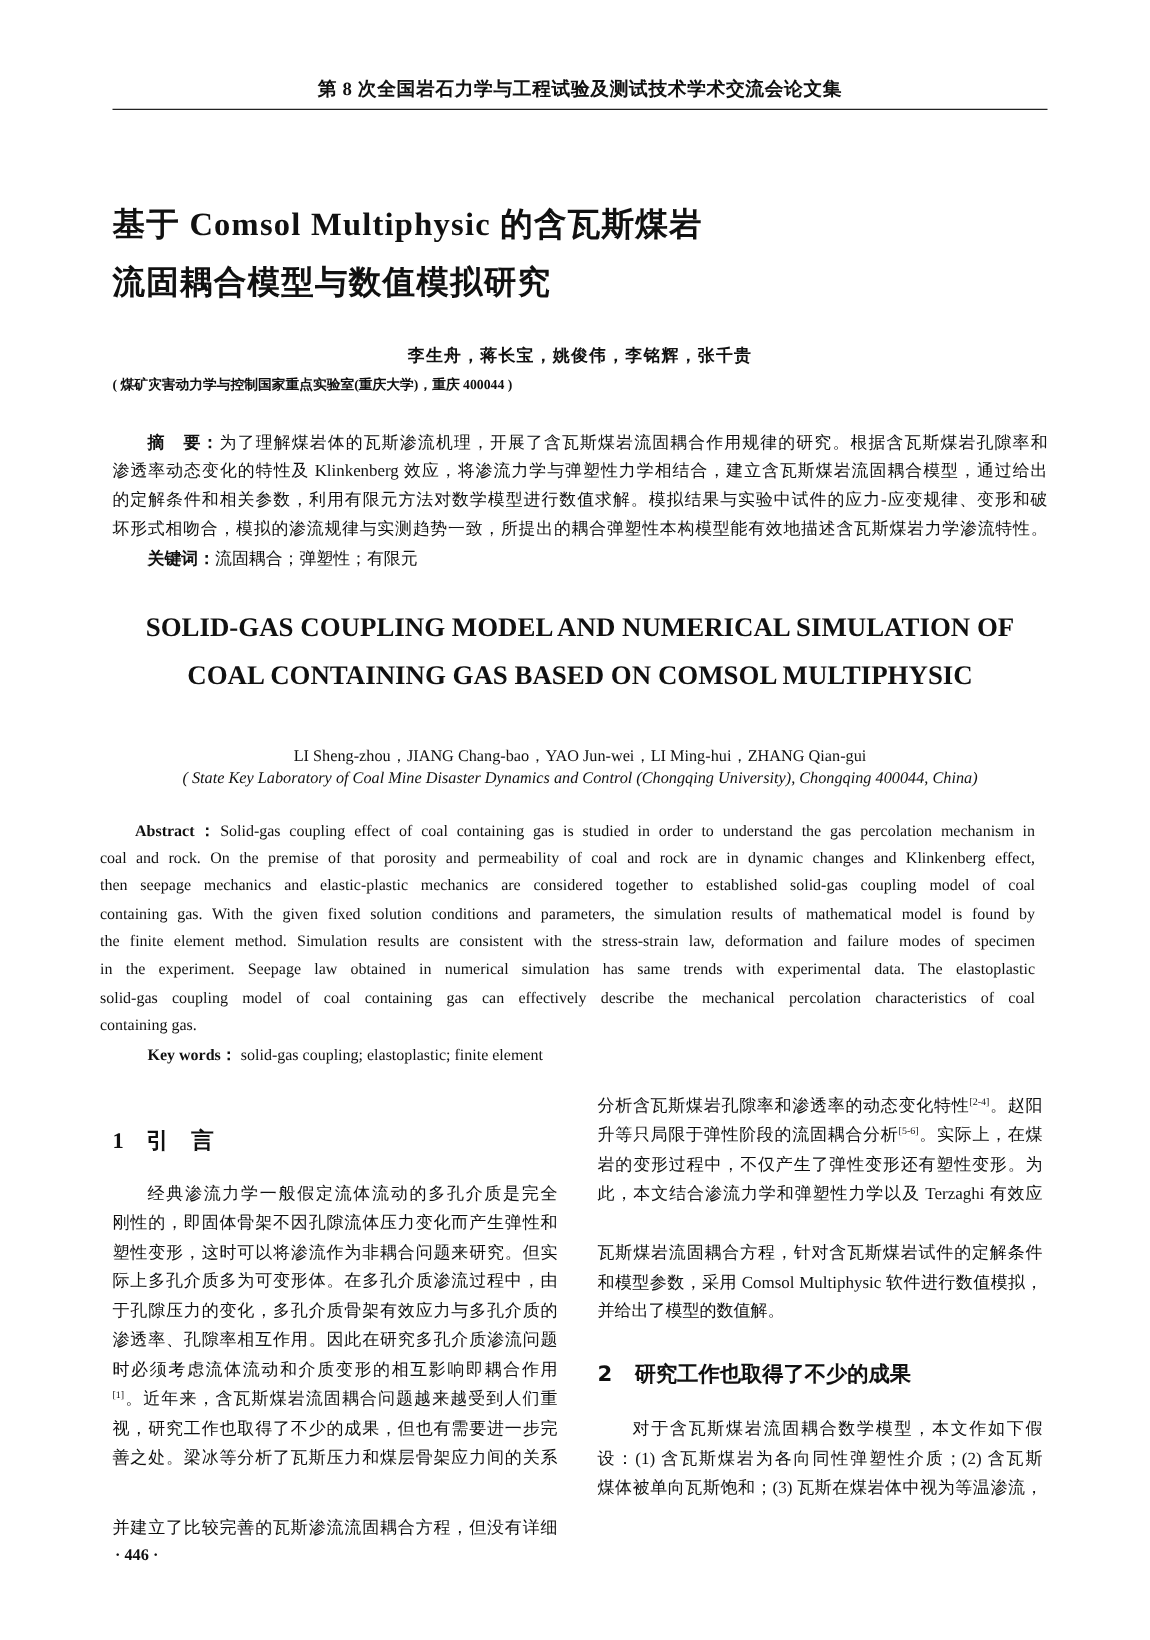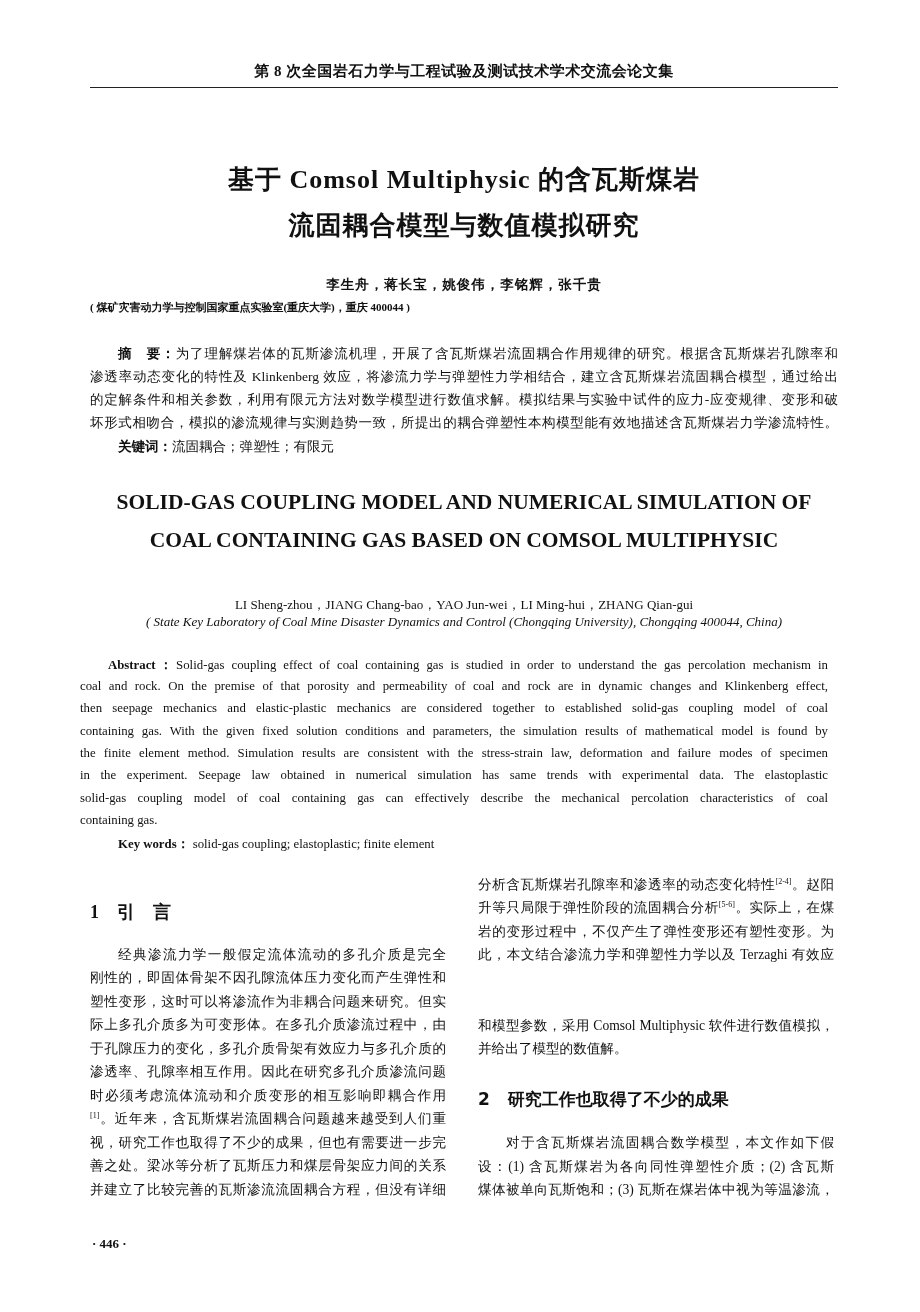--- a/index.html
+++ b/index.html
@@ -5,21 +5,21 @@
   html, body { margin: 0; padding: 0; background: #ffffff; }
   body { width: 920px; height: 1312px; position: relative; overflow: hidden; color: #111; }
   .page { position: absolute; left: 0; top: 0; width: 920px; height: 1312px; }
   .serif { font-family: "Liberation Serif", "DejaVu Serif", serif; }
   .sans { font-family: "DejaVu Sans", "Liberation Sans", sans-serif; }
   .abs { position: absolute; white-space: nowrap; }
 
   .running-head { left: 90px; width: 748px; top: 62px; text-align: center; font-size: 15px; font-weight: bold; letter-spacing: 0.5px; }
   .head-rule { position: absolute; left: 90px; width: 748px; top: 87px; height: 0; border-top: 1.5px solid #222; }
 
-  .title-cn { left: 90px; width: 748px; text-align: center; font-size: 26px; font-weight: bold; letter-spacing: 1px; }
+  .title-cn { left: 90px; width: 748px; font-size: 26px; font-weight: bold; letter-spacing: 1px; }
   .authors-cn { left: 90px; width: 748px; top: 276px; text-align: center; font-size: 13.5px; font-weight: bold; letter-spacing: 1px; }
   .affil-cn { left: 90px; width: 748px; top: 300px; text-align: left; font-size: 11px; font-weight: bold; }
 
   .cn-line { left: 90px; width: 748px; font-size: 13.5px; text-align: justify; text-align-last: justify; }
   .label { font-weight: bold; }
 
   .title-en { left: 90px; width: 748px; text-align: center; font-size: 21.5px; font-weight: bold; letter-spacing: 0px; }
   .authors-en { left: 90px; width: 748px; top: 596px; text-align: center; font-size: 13px; }
   .affil-en { left: 90px; width: 748px; top: 614px; text-align: center; font-size: 13px; font-style: italic; }
 
@@ -78,26 +78,27 @@
   <div class="abs col-line col-l serif" style="top:946px; padding-left:28px; width:328px;">经典渗流力学一般假定流体流动的多孔介质是完全</div>
   <div class="abs col-line col-l serif" style="top:969px">刚性的，即固体骨架不因孔隙流体压力变化而产生弹性和</div>
   <div class="abs col-line col-l serif" style="top:993px">塑性变形，这时可以将渗流作为非耦合问题来研究。但实</div>
   <div class="abs col-line col-l serif" style="top:1016px">际上多孔介质多为可变形体。在多孔介质渗流过程中，由</div>
   <div class="abs col-line col-l serif" style="top:1063px">渗透率、孔隙率相互作用。因此在研究多孔介质渗流问题</div>
   <div class="abs col-line col-l serif" style="top:1040px">于孔隙压力的变化，多孔介质骨架有效应力与多孔介质的</div>
   <div class="abs col-line col-l serif" style="top:1087px">时必须考虑流体流动和介质变形的相互影响即耦合作用</div>
   <div class="abs col-line col-l serif" style="top:1110px"><sup>[1]</sup><span>。近年来，含瓦斯煤岩流固耦合问题越来越受到人们重</span></div>
   <div class="abs col-line col-l serif" style="top:1134px">视，研究工作也取得了不少的成果，但也有需要进一步完</div>
   <div class="abs col-line col-l serif" style="top:1157px">善之处。梁冰等分析了瓦斯压力和煤层骨架应力间的关系</div>
-  <div class="abs col-line col-l serif" style="top:1181px">并建立了比较完善的瓦斯渗流流固耦合方程，但没有详细</div>
+  <div class="abs col-line col-l serif" style="top:1213px">并建立了比较完善的瓦斯渗流流固耦合方程，但没有详细</div>
 
   <div class="abs col-line col-r serif" style="top:876px"><span>分析含瓦斯煤岩孔隙率和渗透率的动态变化特性</span><sup>[2-4]</sup><span>。赵阳</span></div>
   <div class="abs col-line col-r serif" style="top:899px"><span>升等只局限于弹性阶段的流固耦合分析</span><sup>[5-6]</sup><span>。实际上，在煤</span></div>
   <div class="abs col-line col-r serif" style="top:923px">岩的变形过程中，不仅产生了弹性变形还有塑性变形。为</div>
   <div class="abs col-line col-r serif" style="top:946px">此，本文结合渗流力学和弹塑性力学以及 Terzaghi 有效应</div>
+  <div class="abs col-line col-r serif" style="top:993px">瓦斯煤岩流固耦合方程，针对含瓦斯煤岩试件的定解条件</div>
   <div class="abs col-line col-r serif" style="top:1017px">和模型参数，采用 Comsol Multiphysic 软件进行数值模拟，</div>
   <div class="abs col-line col-r last serif" style="top:1040px">并给出了模型的数值解。</div>
 
   <div class="abs sec-head sans" style="left:478px; top:1088px; font-size:17px;"><span class="num">2</span><span>研究工作也取得了不少的成果</span></div>
 
   <div class="abs col-line col-r serif" style="top:1134px; padding-left:28px; width:328px;">对于含瓦斯煤岩流固耦合数学模型，本文作如下假</div>
   <div class="abs col-line col-r serif" style="top:1158px">设：(1) 含瓦斯煤岩为各向同性弹塑性介质；(2) 含瓦斯</div>
   <div class="abs col-line col-r serif" style="top:1181px">煤体被单向瓦斯饱和；(3) 瓦斯在煤岩体中视为等温渗流，</div>
 
   <div class="abs page-num serif">· 446 ·</div>

